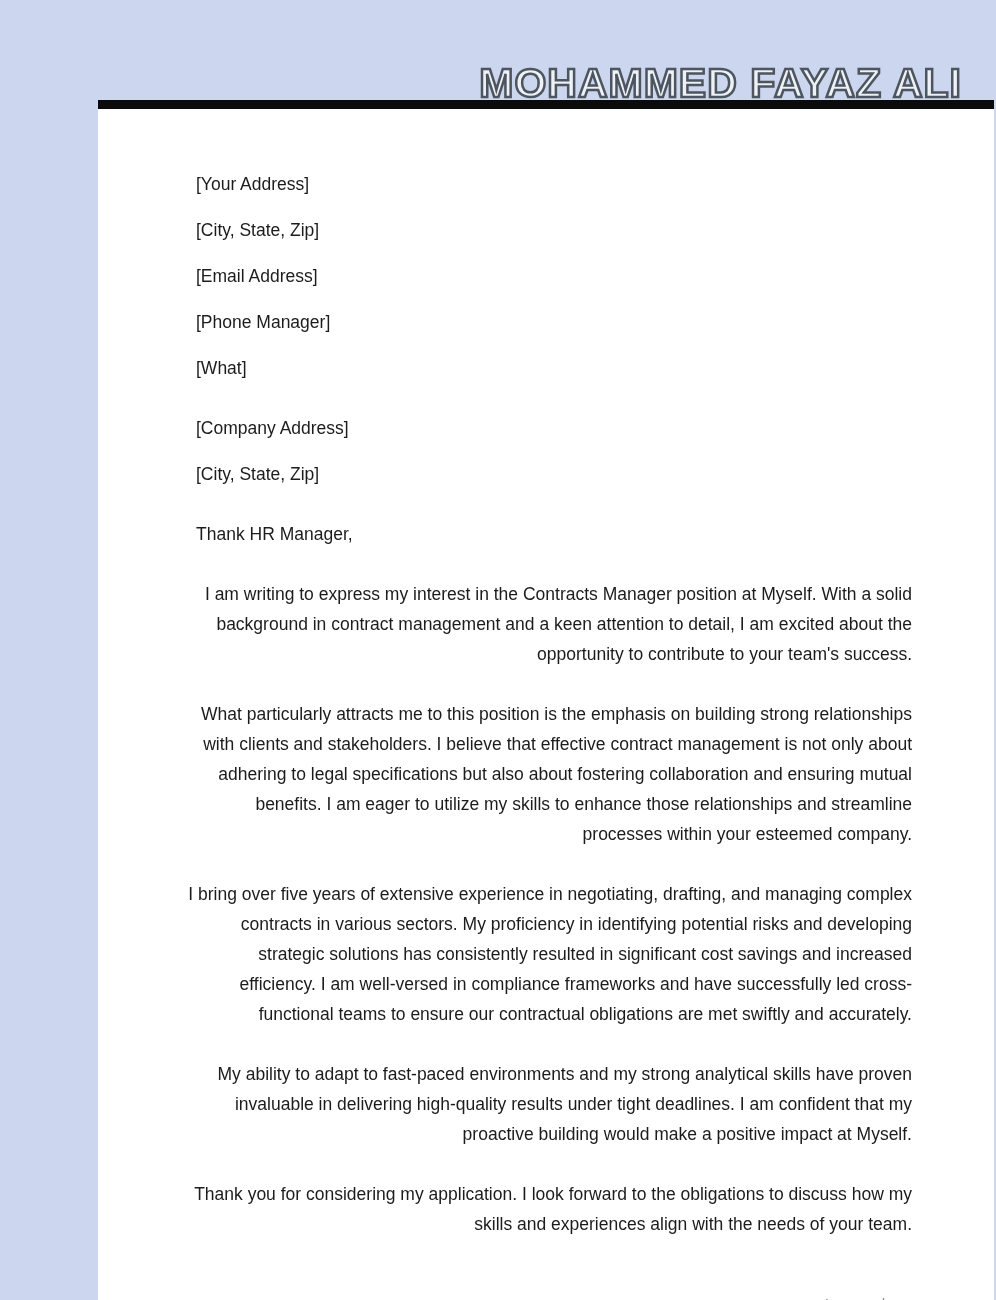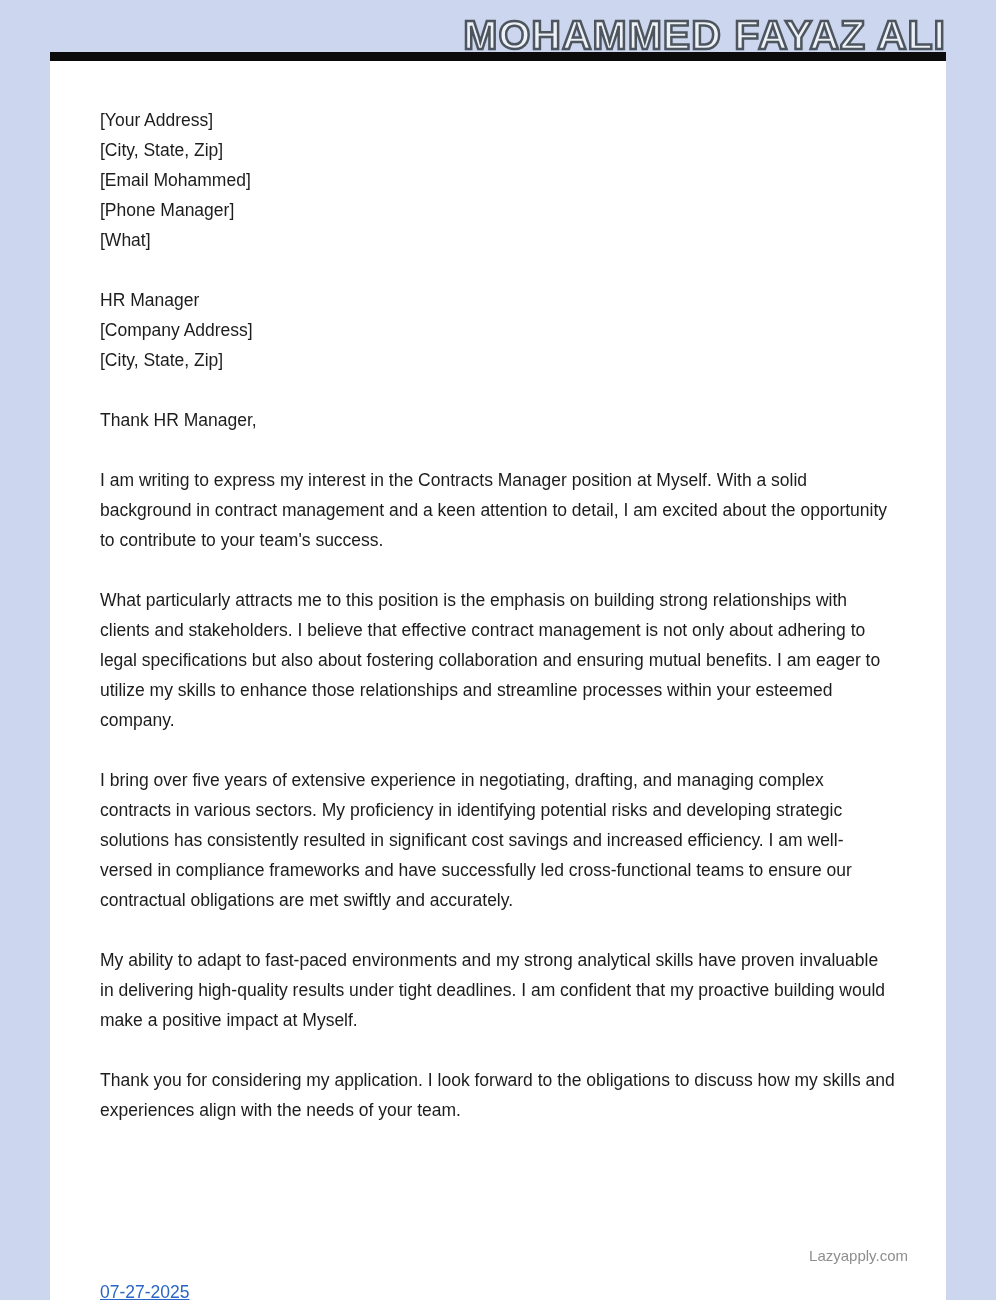--- a/index.html
+++ b/index.html
@@ -1,15 +1,15 @@
 <!DOCTYPE html>
 <html><head>
 <meta charset="utf-8">
 <style>
-  * { margin: 0; padding: 0; box-sizing: border-box; }
+  * { margin: 16px; padding: 0; box-sizing: border-box; }
   html, body {
     width: 996px;
     height: 1300px;
     overflow: hidden;
     font-family: "Liberation Sans", sans-serif;
   }
   body {
     position: relative;
     background: #ccd6ef;
   }
@@ -36,21 +36,21 @@
     border-top: 9px solid #0b0b0b;
     padding: 44px 50px 0 50px;
   }
   .letter {
     color: #1c1c1c;
     font-size: 17.5px;
     line-height: 30px;
   }
   .block { margin-bottom: 30px; }
   .block div { white-space: pre-wrap; }
-  .para { margin-bottom: 30px; max-width: 795px; }
+  .para { margin-bottom: 30px; max-width: 795px; text-align: right; }
   .closing-block { margin-bottom: 0; }
   .date-link {
     position: absolute;
     left: 100px;
     top: 1282px;
     font-size: 17.5px;
     color: #2a66c8;
     text-decoration: underline;
     cursor: pointer;
   }
@@ -66,27 +66,26 @@
 <body>
 
 <div class="header-name">MOHAMMED FAYAZ ALI</div>
 
 <div class="page">
   <div class="letter">
 
     <div class="block">
       <div>[Your Address]</div>
       <div>[City, State, Zip]</div>
-      <div>[Email Mohammed]</div>
+      <div>[Email Address]</div>
       <div>[Phone Manager]</div>
       <div>[What]</div>
     </div>
 
     <div class="block">
-      <div>HR Manager</div>
       <div>[Company Address]</div>
       <div>[City, State, Zip]</div>
     </div>
 
     <div class="block">
       <div>Thank HR Manager,</div>
     </div>
 
     <p class="para">I am writing to express my interest in the Contracts Manager position at Myself. With a solid background in contract management and a keen attention to detail, I am excited about the opportunity to contribute to your team's success.</p>
     <p class="para">What particularly attracts me to this position is the emphasis on building strong relationships with clients and stakeholders. I believe that effective contract management is not only about adhering to legal specifications but also about fostering collaboration and ensuring mutual benefits. I am eager to utilize my skills to enhance those relationships and streamline processes within your esteemed company.</p>

